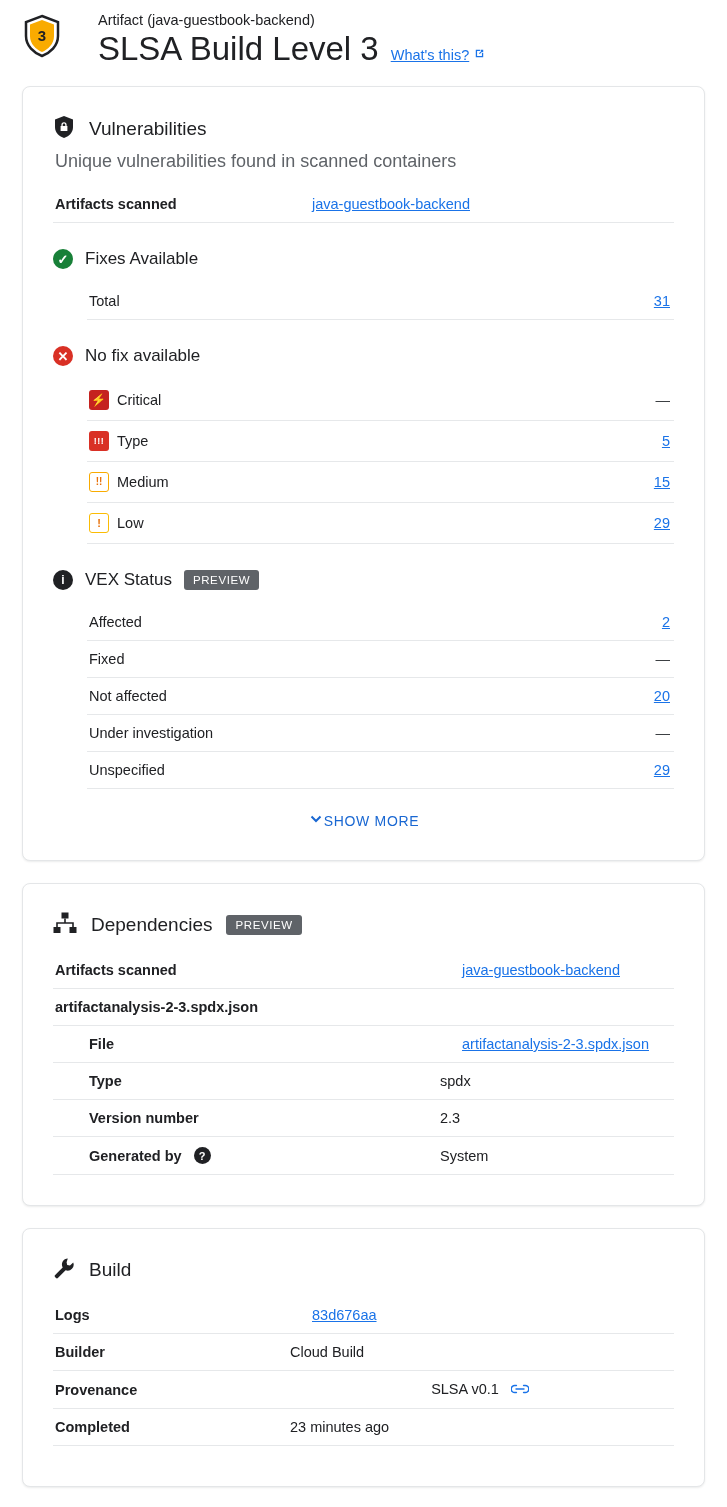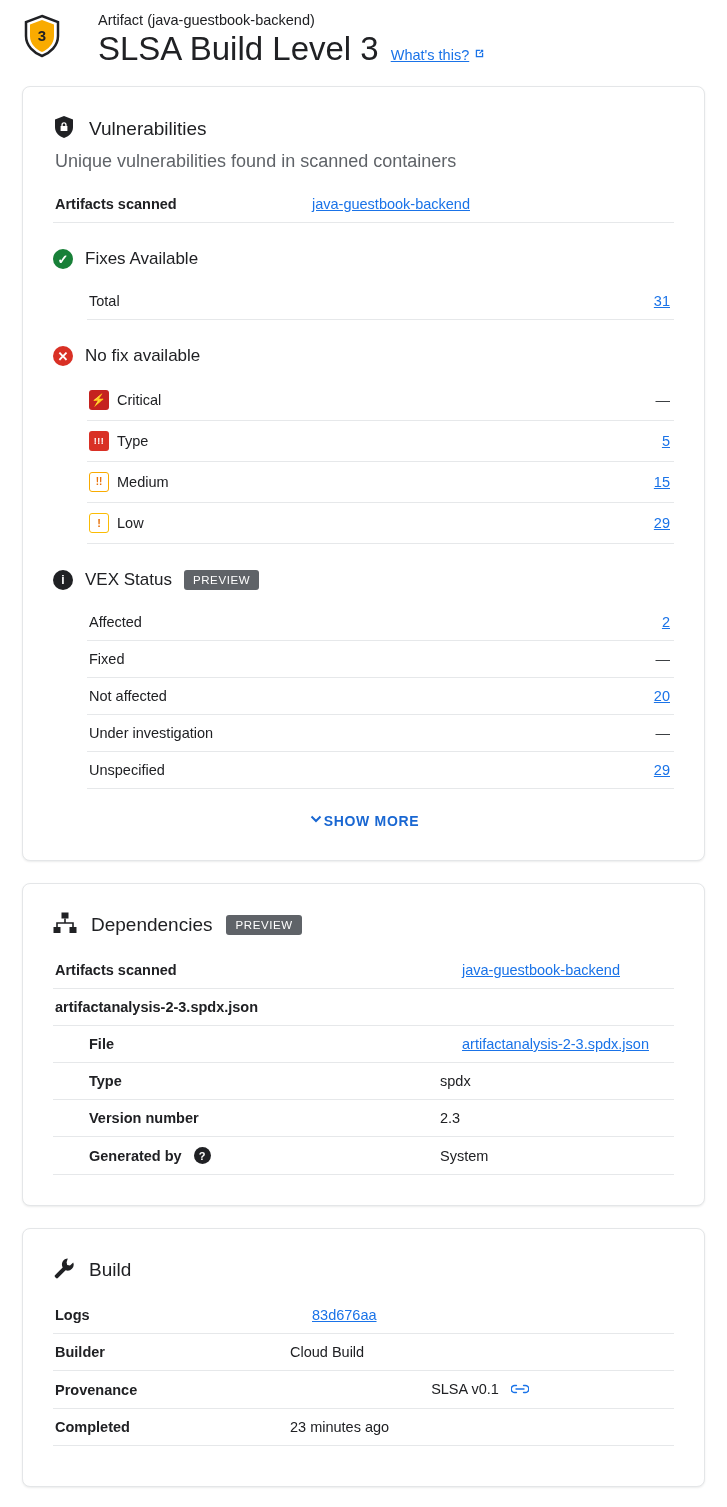--- a/index.html
+++ b/index.html
@@ -157,21 +157,21 @@
   }
   .ico-circle.green { background: #188038; }
   .ico-circle.red { background: #d93025; }
   .ico-circle.dark { background: #202124; font-size: 12px; }
 
   .show-more {
     margin-top: 22px;
     text-align: center;
     color: #1967d2;
     font-size: 14px;
-    font-weight: 700;
+    font-weight: 400;
     letter-spacing: 0.7px;
     display: flex;
     align-items: center;
     justify-content: center;
     gap: 0;
     cursor: pointer;
   }
   .chev { display: inline-block; }
 
   .help-ico {

